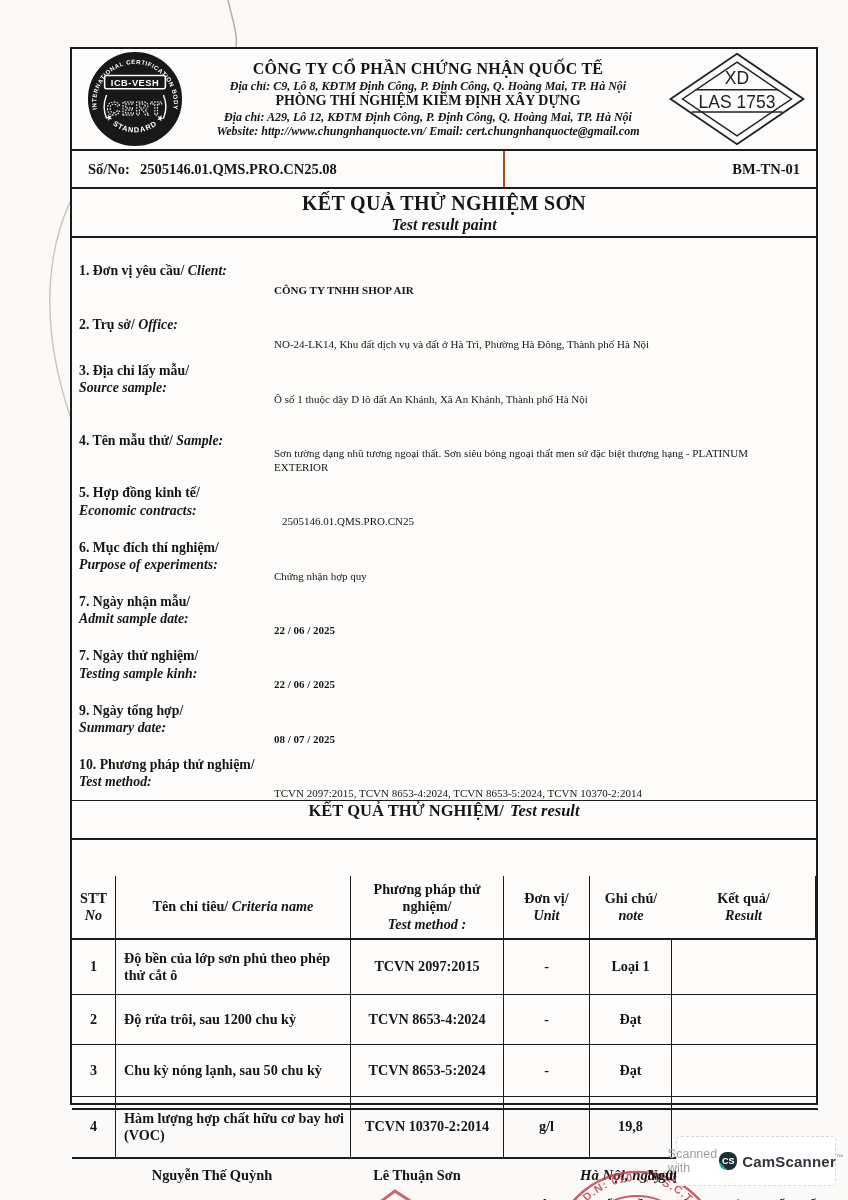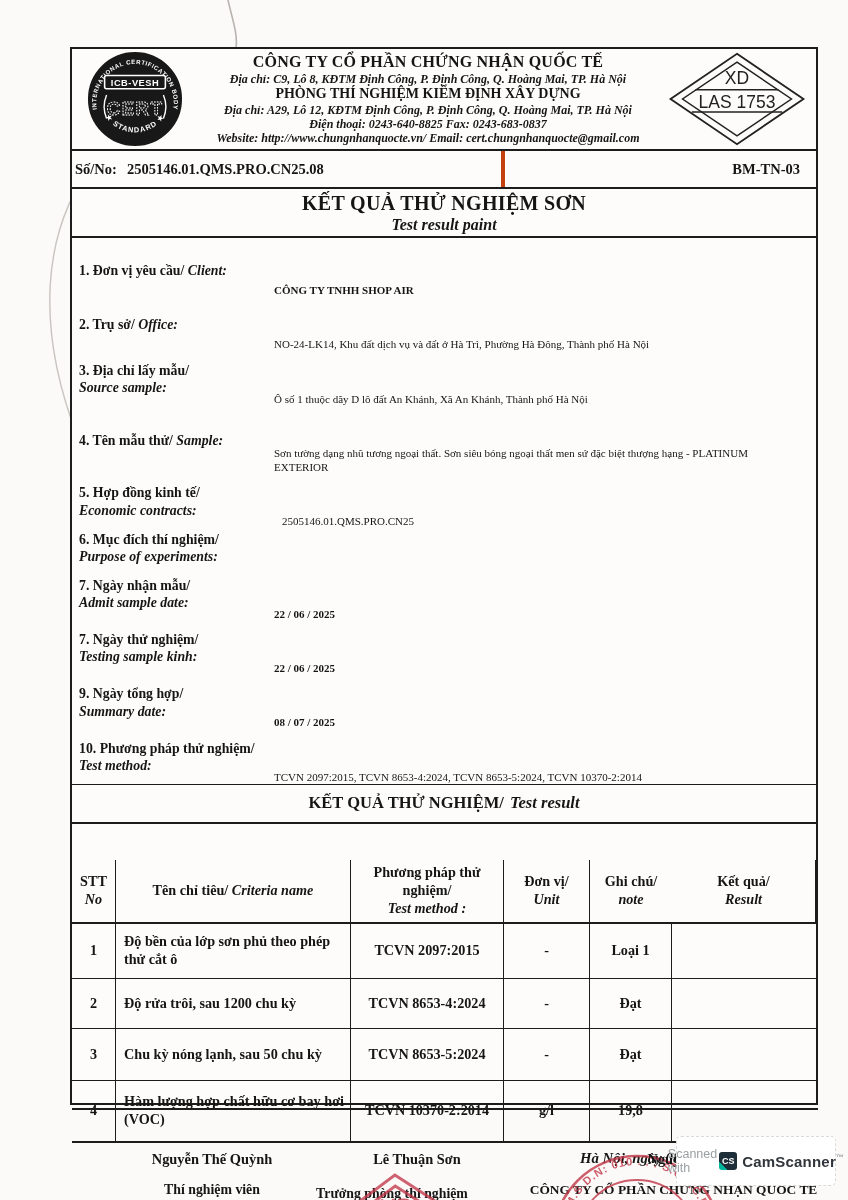--- a/index.html
+++ b/index.html
@@ -20,37 +20,37 @@
   
   .hdr{display:flex;height:100px;border-bottom:2px solid #1c1c1c;align-items:center;padding:0 4px;flex:0 0 auto;}
   .logo-wrap{width:118px;display:flex;justify-content:center;align-items:center;}
   .hdr-center{flex:1;text-align:center;line-height:1.18;}
   .hdr-company{font-size:16px;font-weight:bold;letter-spacing:.2px;}
   .hdr-addr{font-size:12px;font-weight:bold;font-style:italic;}
   .hdr-lab{font-size:14px;font-weight:bold;}
   .diamond-wrap{width:150px;display:flex;justify-content:center;align-items:center;}
   
   .so-row{display:flex;height:36px;border-bottom:2.5px solid #1c1c1c;align-items:center;font-size:14.5px;font-weight:bold;flex:0 0 auto;}
-  .so-left{width:433px;border-right:4px solid #c2410c;height:100%;display:flex;align-items:center;padding-left:3px;box-sizing:border-box;gap:10px;}
+  .so-left{width:433px;border-right:2px solid #c2410c;height:100%;display:flex;align-items:center;padding-left:16px;box-sizing:border-box;gap:10px;}
   .so-right{flex:1;text-align:right;padding-right:16px;}
   
   .title-block{height:49px;border-bottom:2px solid #1c1c1c;text-align:center;padding-top:3px;box-sizing:border-box;flex:0 0 auto;}
   .title-vi{font-size:20px;font-weight:bold;letter-spacing:.3px;}
   .title-en{font-size:16px;font-weight:bold;font-style:italic;margin-top:1px;}
   
   .fields{flex:0 0 auto;padding-top:5px;}
   .f-row{display:flex;align-items:center;}
   .f-label{width:196px;padding-left:7px;box-sizing:border-box;font-size:13.8px;line-height:1.25;}
   .f-label .vi{font-weight:600;}
   .f-label .en{font-weight:600;font-style:italic;}
   .f-value{flex:1;padding-left:6px;padding-right:20px;font-size:11px;line-height:1.3;margin-top:40px;}
   .f-value.bold{font-weight:bold;}
   
   .rtable{border-top:1px solid #1c1c1c;flex:0 0 auto;}
-  .rt-caption{height:39px;border-bottom:2px solid #1c1c1c;display:flex;align-items:center;justify-content:center;font-size:16.5px;gap:6px;box-sizing:border-box;}
+  .rt-caption{height:39px;border-bottom:2px solid #1c1c1c;display:flex;justify-content:center;font-size:16.5px;gap:6px;box-sizing:border-box;}
   .rt-caption .vi{font-weight:bold;}
   .rt-caption .en{font-weight:bold;font-style:italic;}
   .rt-grid{display:grid;grid-template-columns:44px 235px 153px 86px 82px 1fr;margin-top:36px;}
   .cell{border-right:1.5px solid #1c1c1c;border-bottom:1.5px solid #1c1c1c;display:flex;flex-direction:column;align-items:center;justify-content:center;text-align:center;font-size:14.2px;font-weight:bold;line-height:1.25;box-sizing:border-box;padding:3px 4px;}
   .cell.last-col{border-right:none;}
   .cell.hdr-cell{height:64px;border-bottom:2px solid #1c1c1c;}
   .cell .en{font-style:italic;}
   .cell.criteria{align-items:flex-start;text-align:left;padding-left:8px;}
   .row-h{height:55px;}
   .row-h2{height:50px;}
@@ -73,21 +73,21 @@
   .stamp{position:absolute;opacity:.92;}
   
   .cam-badge{
     position:absolute;left:676px;top:1136px;width:158px;height:48px;
     border:1.5px dashed #d9d9d6;border-radius:5px;background:#ffffff;
     display:flex;align-items:center;justify-content:center;gap:2px;
     font-family:"Liberation Sans","DejaVu Sans",sans-serif;
   }
   .cam-line1{font-size:12.5px;color:#9aa0a4;}
   .cam-line2{display:flex;align-items:center;gap:5px;}
-  .cs-icon{width:18px;height:18px;border-radius:3px;background:linear-gradient(45deg,#00b59b 24%,#1e2e38 24%);display:flex;align-items:center;justify-content:center;color:#fff;font-size:9px;font-weight:bold;}
+  .cs-icon{width:18px;height:18px;border-radius:8px;background:linear-gradient(45deg,#00b59b 24%,#1e2e38 24%);display:flex;align-items:center;justify-content:center;color:#fff;font-size:9px;font-weight:bold;}
   .cam-brand{font-size:15px;font-weight:bold;color:#30363b;letter-spacing:.2px;}
   .cam-tm{font-size:8px;color:#9aa0a4;vertical-align:top;}
 </style>
 </head>
 <body>
 
 <svg class="scan-artifact" width="848" height="1200" style="left:0;top:0;">
   <path d="M 96 160 C 40 230, 36 330, 78 438" stroke="#b7b2ac" stroke-width="1.4" fill="none" opacity="0.75"></path>
   <path d="M 228 0 C 232 18, 238 34, 236 48" stroke="#a8a39d" stroke-width="1.6" fill="none" opacity="0.8"></path>
 </svg>
@@ -114,41 +114,40 @@
         <path d="M 21 46 Q 16 58 21 70" stroke="#ffffff" stroke-width="1.4" fill="none"></path>
         <path d="M 79 46 Q 84 58 79 70" stroke="#ffffff" stroke-width="1.4" fill="none"></path>
         <text x="50" y="66" text-anchor="middle" font-size="19" font-weight="bold" fill="none" stroke="#ffffff" stroke-width="1" stroke-dasharray="1.6,1.3" font-family="Liberation Sans, sans-serif" letter-spacing="1.5">CERT</text>
       </svg>
     </div>
     <div class="hdr-center">
       <div class="hdr-company">CÔNG TY CỔ PHẦN CHỨNG NHẬN QUỐC TẾ</div>
       <div class="hdr-addr">Địa chỉ: C9, Lô 8, KĐTM Định Công, P. Định Công, Q. Hoàng Mai, TP. Hà Nội</div>
       <div class="hdr-lab">PHÒNG THÍ NGHIỆM KIỂM ĐỊNH XÂY DỰNG</div>
       <div class="hdr-addr">Địa chỉ: A29, Lô 12, KĐTM Định Công, P. Định Công, Q. Hoàng Mai, TP. Hà Nội</div>
-      <div class="hdr-addr">Điện thoại: 0243-640-8825    Fax: 0243-683-0837</div>
       <div class="hdr-addr">Website: http://www.chungnhanquocte.vn/ Email: cert.chungnhanquocte@gmail.com</div>
     </div>
     <div class="diamond-wrap">
       <svg width="140" height="96" viewBox="0 0 150 104">
         <polygon points="75,3 147,52 75,101 3,52" fill="none" stroke="#222" stroke-width="2"></polygon>
         <polygon points="75,12 134,52 75,92 16,52" fill="none" stroke="#222" stroke-width="1.6"></polygon>
         <line x1="30" y1="42" x2="120" y2="42" stroke="#222" stroke-width="1.6"></line>
         <line x1="26" y1="66" x2="124" y2="66" stroke="#222" stroke-width="1.6"></line>
         <text x="75" y="36" text-anchor="middle" font-size="19" fill="#222" font-family="Liberation Sans, sans-serif">XD</text>
         <text x="75" y="62" text-anchor="middle" font-size="19" fill="#222" font-family="Liberation Sans, sans-serif">LAS 1753</text>
       </svg>
     </div>
   </div>
 
   <div class="so-row">
     <div class="so-left">
       <span>Số/No:</span>
       <span>2505146.01.QMS.PRO.CN25.08</span>
     </div>
-    <div class="so-right">BM-TN-03</div>
+    <div class="so-right">BM-TN-01</div>
   </div>
 
   <div class="title-block">
     <div class="title-vi">KẾT QUẢ THỬ NGHIỆM SƠN</div>
     <div class="title-en">Test result paint</div>
   </div>
 
   <div class="fields">
     <div class="f-row" style="min-height:30px">
       <div class="f-label"><span class="vi">1. Đơn vị yêu cầu/</span> <span class="en">Client:</span></div>
@@ -165,20 +164,21 @@
     <div class="f-row" style="min-height:52px">
       <div class="f-label"><span class="vi">4. Tên mẫu thử/</span> <span class="en">Sample:</span></div>
       <div class="f-value">Sơn tường dạng nhũ tương ngoại thất. Sơn siêu bóng ngoại thất men sứ đặc biệt thượng hạng - PLATINUM EXTERIOR</div>
     </div>
     <div class="f-row" style="min-height:40px">
       <div class="f-label"><span class="vi">5. Hợp đồng kinh tế/</span><br><span class="en">Economic contracts:</span></div>
       <div class="f-value" style="padding-left:14px">2505146.01.QMS.PRO.CN25</div>
     </div>
     <div class="f-row" style="min-height:38px">
       <div class="f-label"><span class="vi">6. Mục đích thí nghiệm/</span><br><span class="en">Purpose of experiments:</span></div>
+      <div class="f-value">Chứng nhận hợp quy</div>
     </div>
     <div class="f-row" style="min-height:39px">
       <div class="f-label"><span class="vi">7. Ngày nhận mẫu/</span><br><span class="en">Admit sample date:</span></div>
       <div class="f-value" style="font-weight:600">22 / 06 / 2025</div>
     </div>
     <div class="f-row" style="min-height:39px">
       <div class="f-label"><span class="vi">7. Ngày thử nghiệm/</span><br><span class="en">Testing sample kinh:</span></div>
       <div class="f-value" style="font-weight:600">22 / 06 / 2025</div>
     </div>
     <div class="f-row" style="min-height:39px">

